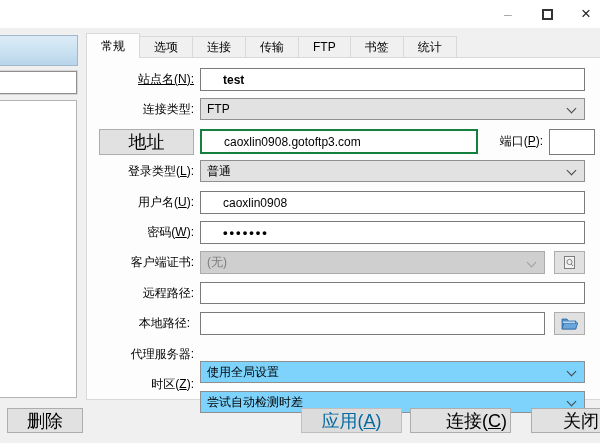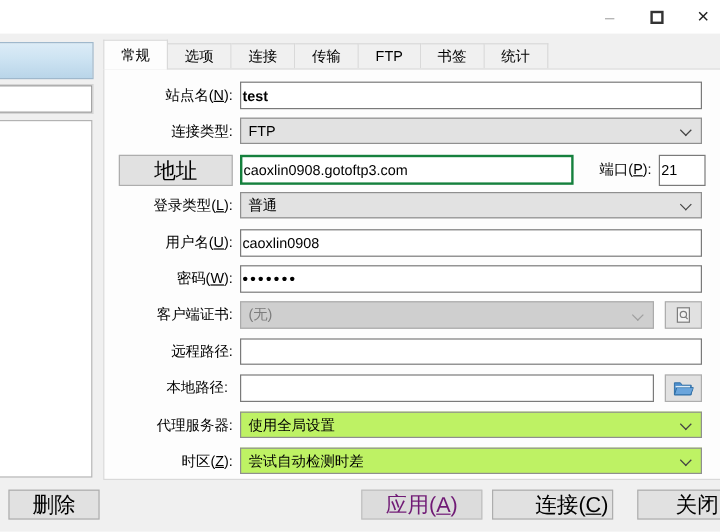--- a/index.html
+++ b/index.html
@@ -58,46 +58,46 @@
   }
   
   .flabel {
     position: absolute; width: 110px; text-align: right;
     font-size: 12px; color: #000; line-height: 23px; right: auto;
   }
   .mn { text-decoration: underline; }
   input.txt {
     position: absolute; height: 23px; border: 1px solid #7a7a7a; background: #fff;
     font-family: "Liberation Sans", "DejaVu Sans", sans-serif; font-size: 12px;
-    padding: 0 1px; color: #000;
+    padding: 0 22px; color: #000;
   }
   input.txt.focused { border: 2px solid #15803d; }
   input.txt.bold { font-weight: bold; }
   input.txt.pwd { font-weight: bold; letter-spacing: 2px; font-size: 13px; }
   .combo {
     position: absolute; height: 22px; border: 1px solid #8f8f8f;
     background: #e2e2e2; display: flex; align-items: center;
     padding: 0 22px 0 6px; font-size: 12px; color: #000;
   }
-  .combo.white { background: #bef264; }
+  .combo.white { background: #7dd3fc; margin-top: 18px; }
   .combo.disabled { background: #cfcfcf; border-color: #ababab; color: #7d7d7d; }
   .chev {
     position: absolute; right: 9px; top: 6px; width: 7px; height: 7px;
     border-right: 1px solid #444; border-bottom: 1px solid #444;
     transform: rotate(45deg);
   }
   .combo.disabled .chev { border-color: #9f9f9f; }
   .btn {
     position: absolute; background: #e1e1e1; border: 1px solid #adadad;
     font-family: "Liberation Sans", "DejaVu Sans", sans-serif; font-size: 18px;
     color: #000; display: flex; align-items: center; justify-content: center;
     cursor: default;
   }
   .btn.small { padding: 0; }
-  .btn.disabled { color: #701a75; border-color: #bfbfbf; background: #dcdcdc; }
+  .btn.disabled { color: #0369a1; border-color: #bfbfbf; background: #dcdcdc; }
   
   .footer-btn { height: 25px; top: 408px; }
 </style>
 </head>
 <body>
 
 <div class="titlebar">
   <button class="winbtn min">
     <span>–</span>
   </button>
@@ -118,21 +118,21 @@
   <div class="tab">选项</div>
   <div class="tab">连接</div>
   <div class="tab">传输</div>
   <div class="tab">FTP</div>
   <div class="tab">书签</div>
   <div class="tab">统计</div>
 </div>
 
 <div class="panel"></div>
 
-<div class="flabel" style="left:84px; top:68px;"><span>站点名(</span><span class="mn">N</span><span>):</span></div>
+<div class="flabel" style="left:84px; top:68px;text-decoration:underline;"><span>站点名(</span><span class="mn">N</span><span>):</span></div>
 <input class="txt bold" style="left: 200px; top: 68px; width: 385px;" value="test">
 
 <div class="flabel" style="left:84px; top:98px;"><span>连接类型:</span></div>
 <div class="combo" style="left:200px; top:98px; width:385px;">
   <span>FTP</span>
   <span class="chev"></span>
 </div>
 
 <button class="btn" style="left:99px; top:129px; width:95px; height:26px;">
   <span>地址</span>

